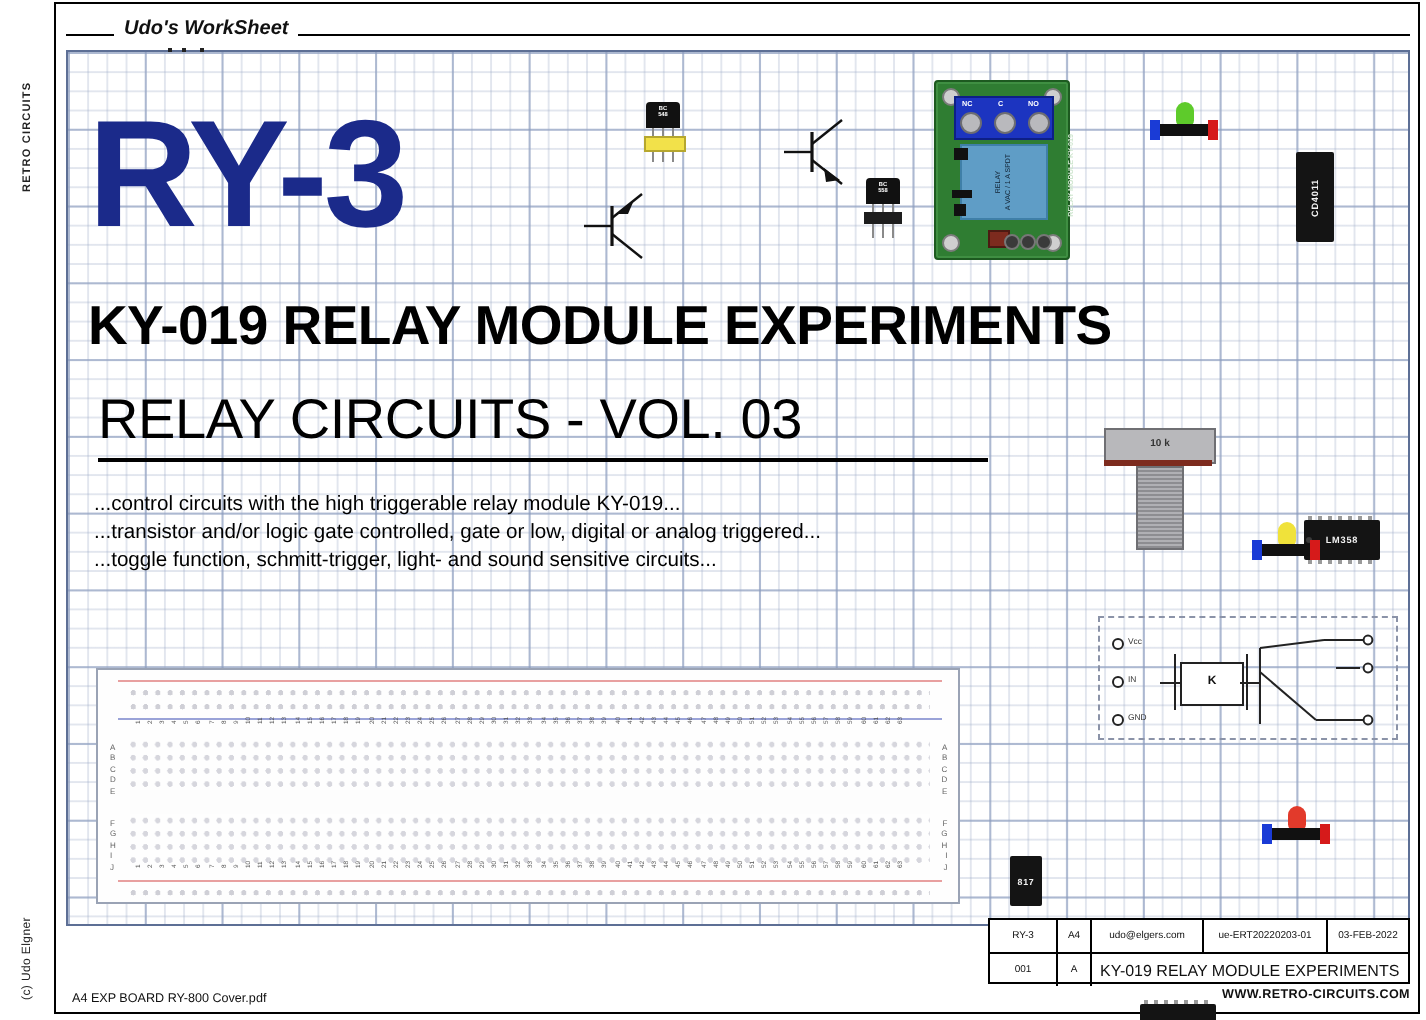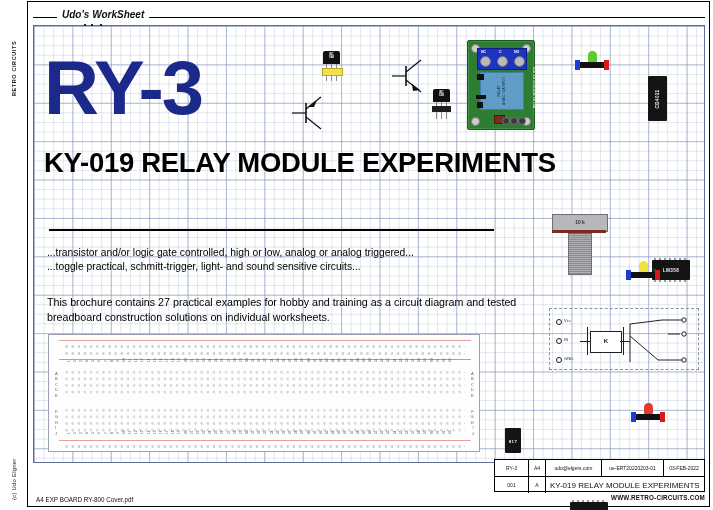--- a/index.html
+++ b/index.html
@@ -151,27 +151,28 @@
     <span>Udo's WorkSheet</span>
   </div>
   <div class="dot-row">
     <i style="left:0"></i>
       <i style="left:7px"></i>
       <i style="left:16px"></i>
   </div>
 
   <div class="ry3">RY-3</div>
   <div class="h1">KY-019 RELAY MODULE EXPERIMENTS</div>
+  <div class="h2">RELAY CIRCUITS - VOL. 03</div>
   <div class="h2-rule"></div>
 
   <div class="bullets">
-    <div>...transistor and/or logic gate controlled, high or low, analog or analog triggered...</div>
-    <div>...toggle practical, schmitt-trigger, light- and sound sensitive circuits...</div>
-  </div>
-  <div class="para">This brochure contains 27 practical examples for hobby and training as a circuit diagram and tested breadboard construction solutions on individual worksheets.</div>
+    <div>...control circuits with the high triggerable relay module KY-019...</div>
+    <div>...transistor and/or logic gate controlled, gate or low, digital or analog triggered...</div>
+    <div>...toggle function, schmitt-trigger, light- and sound sensitive circuits...</div>
+  </div>
 
   <div class="bb">
 
     <div class="bb-railline rail-red" style="top:5px"></div>
     <div class="bb-holes" style="top:8px"></div>
     <div class="bb-holes" style="top:15px"></div>
     <div class="bb-railline rail-blue" style="top:24px"></div>
 
     <div class="bb-numstrip" style="top:27px">
         <span style="left:1.6500000000000004px">1</span>

